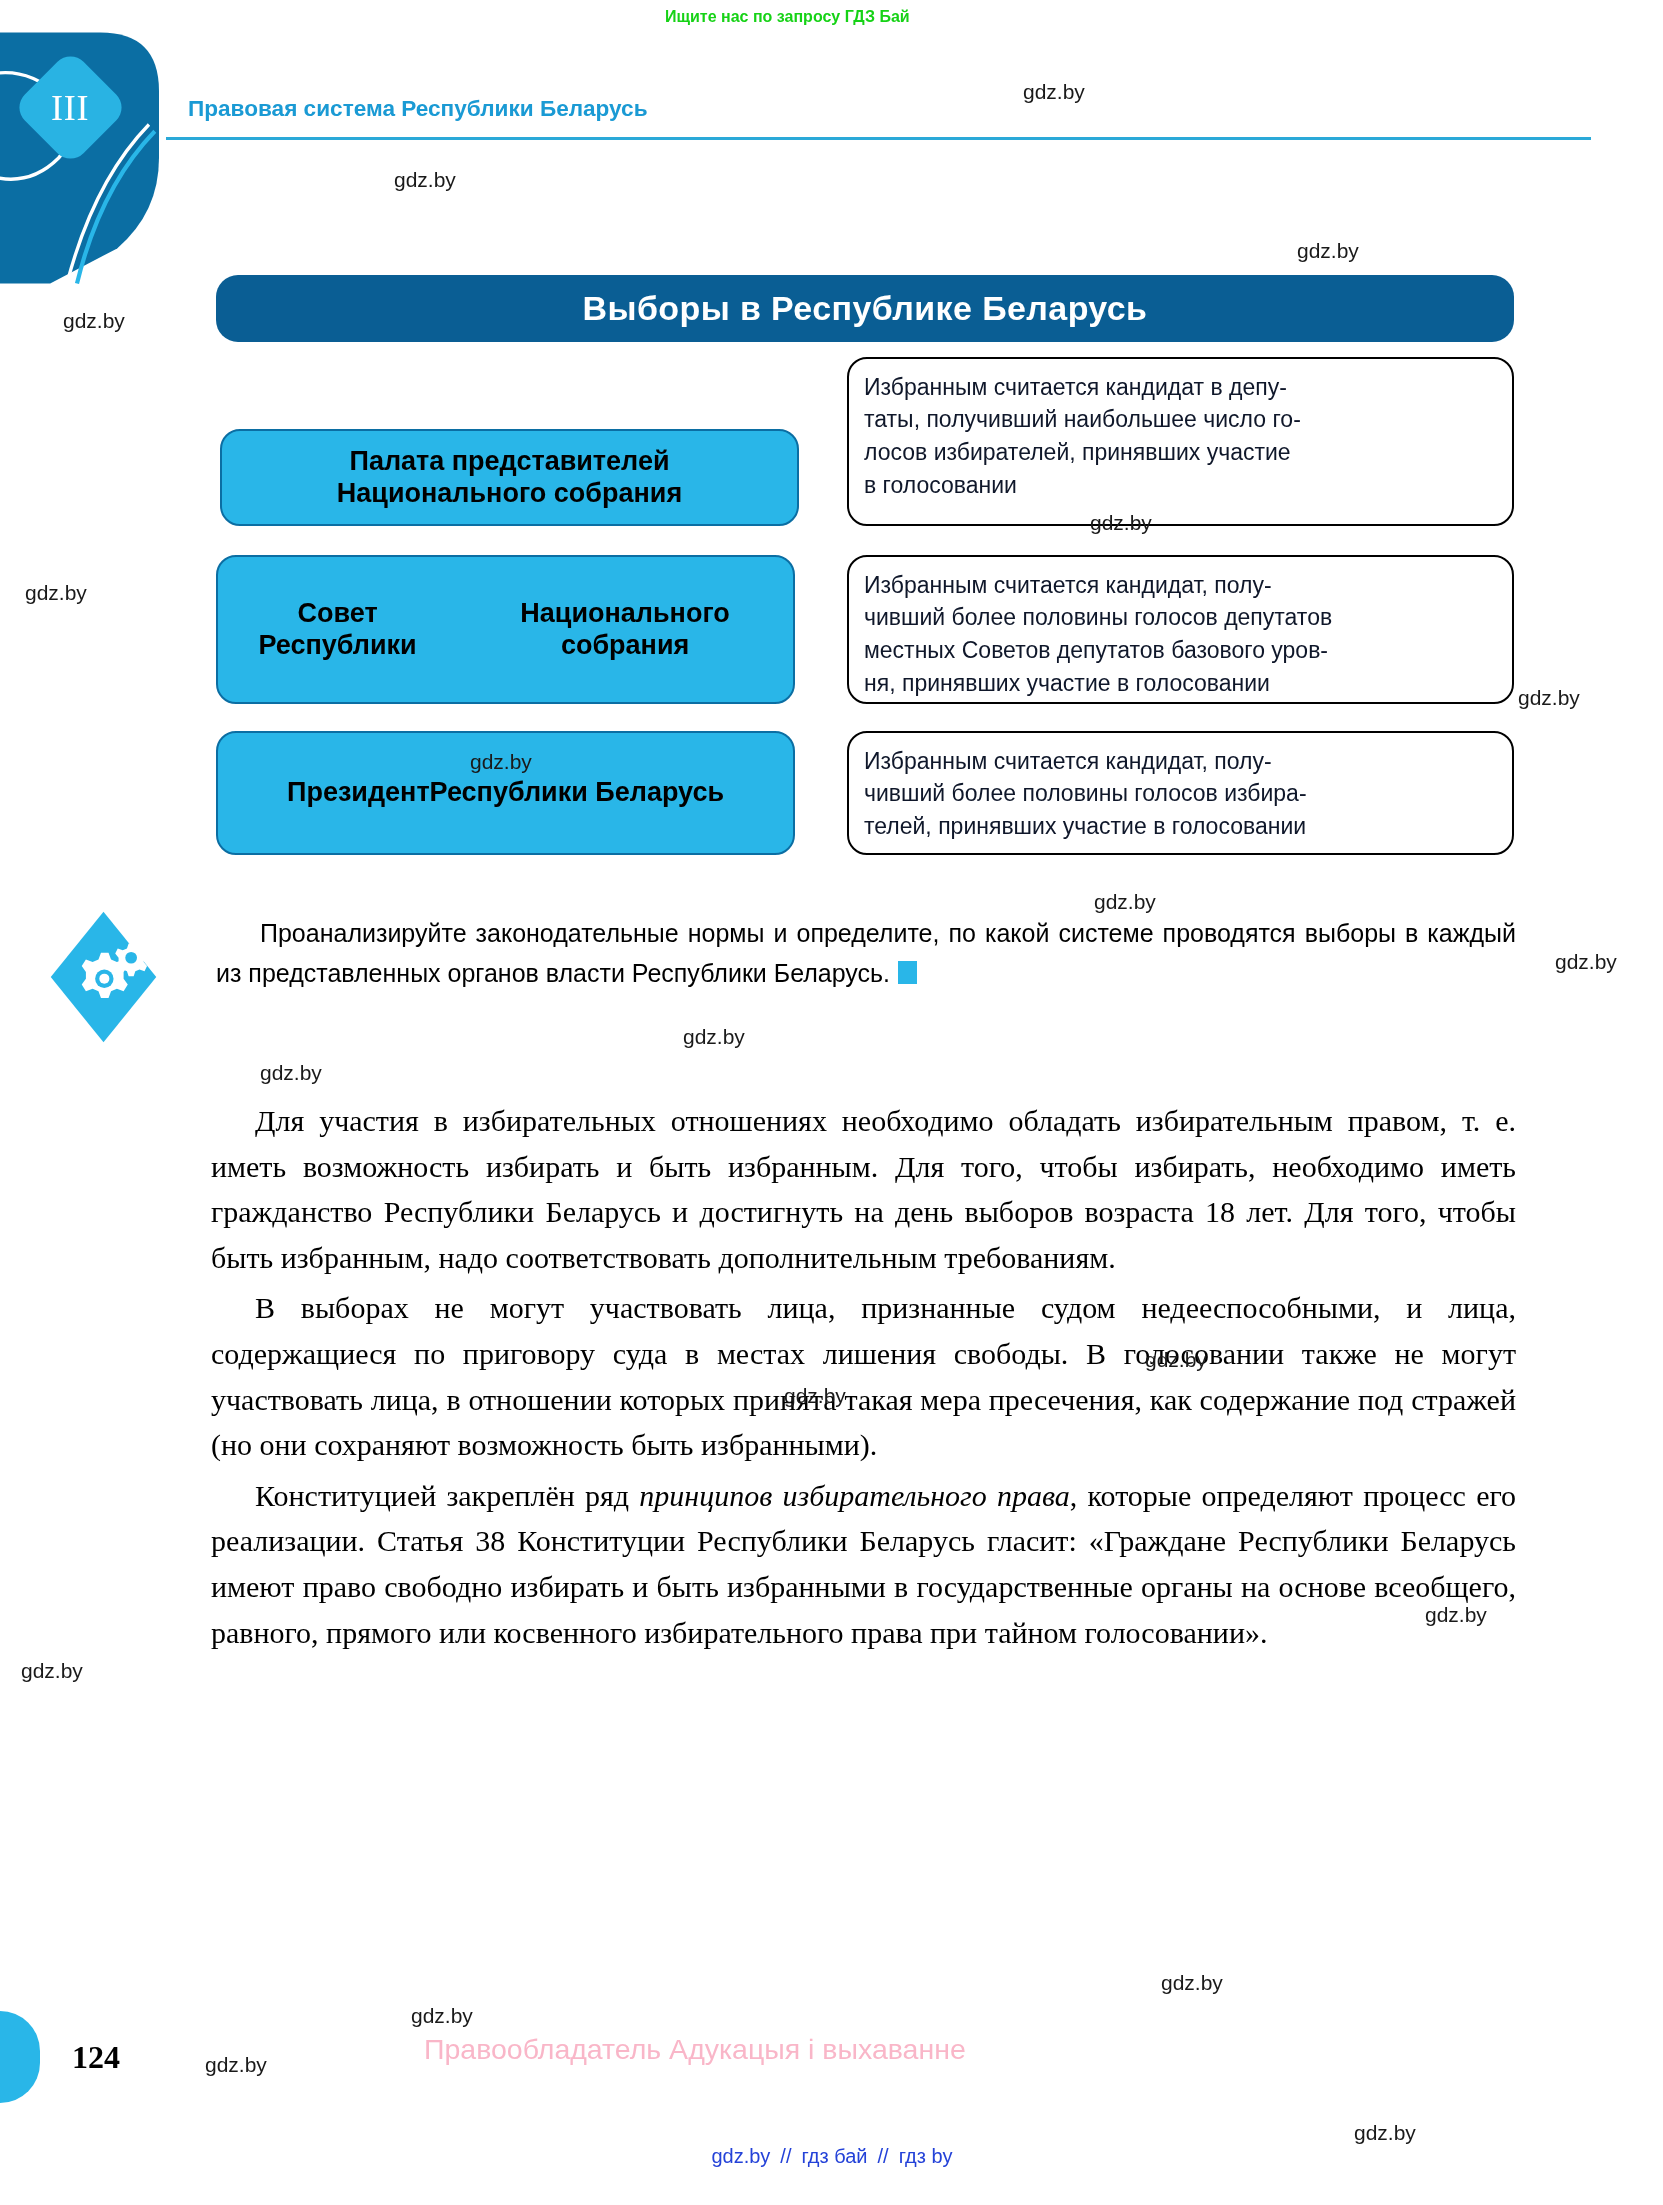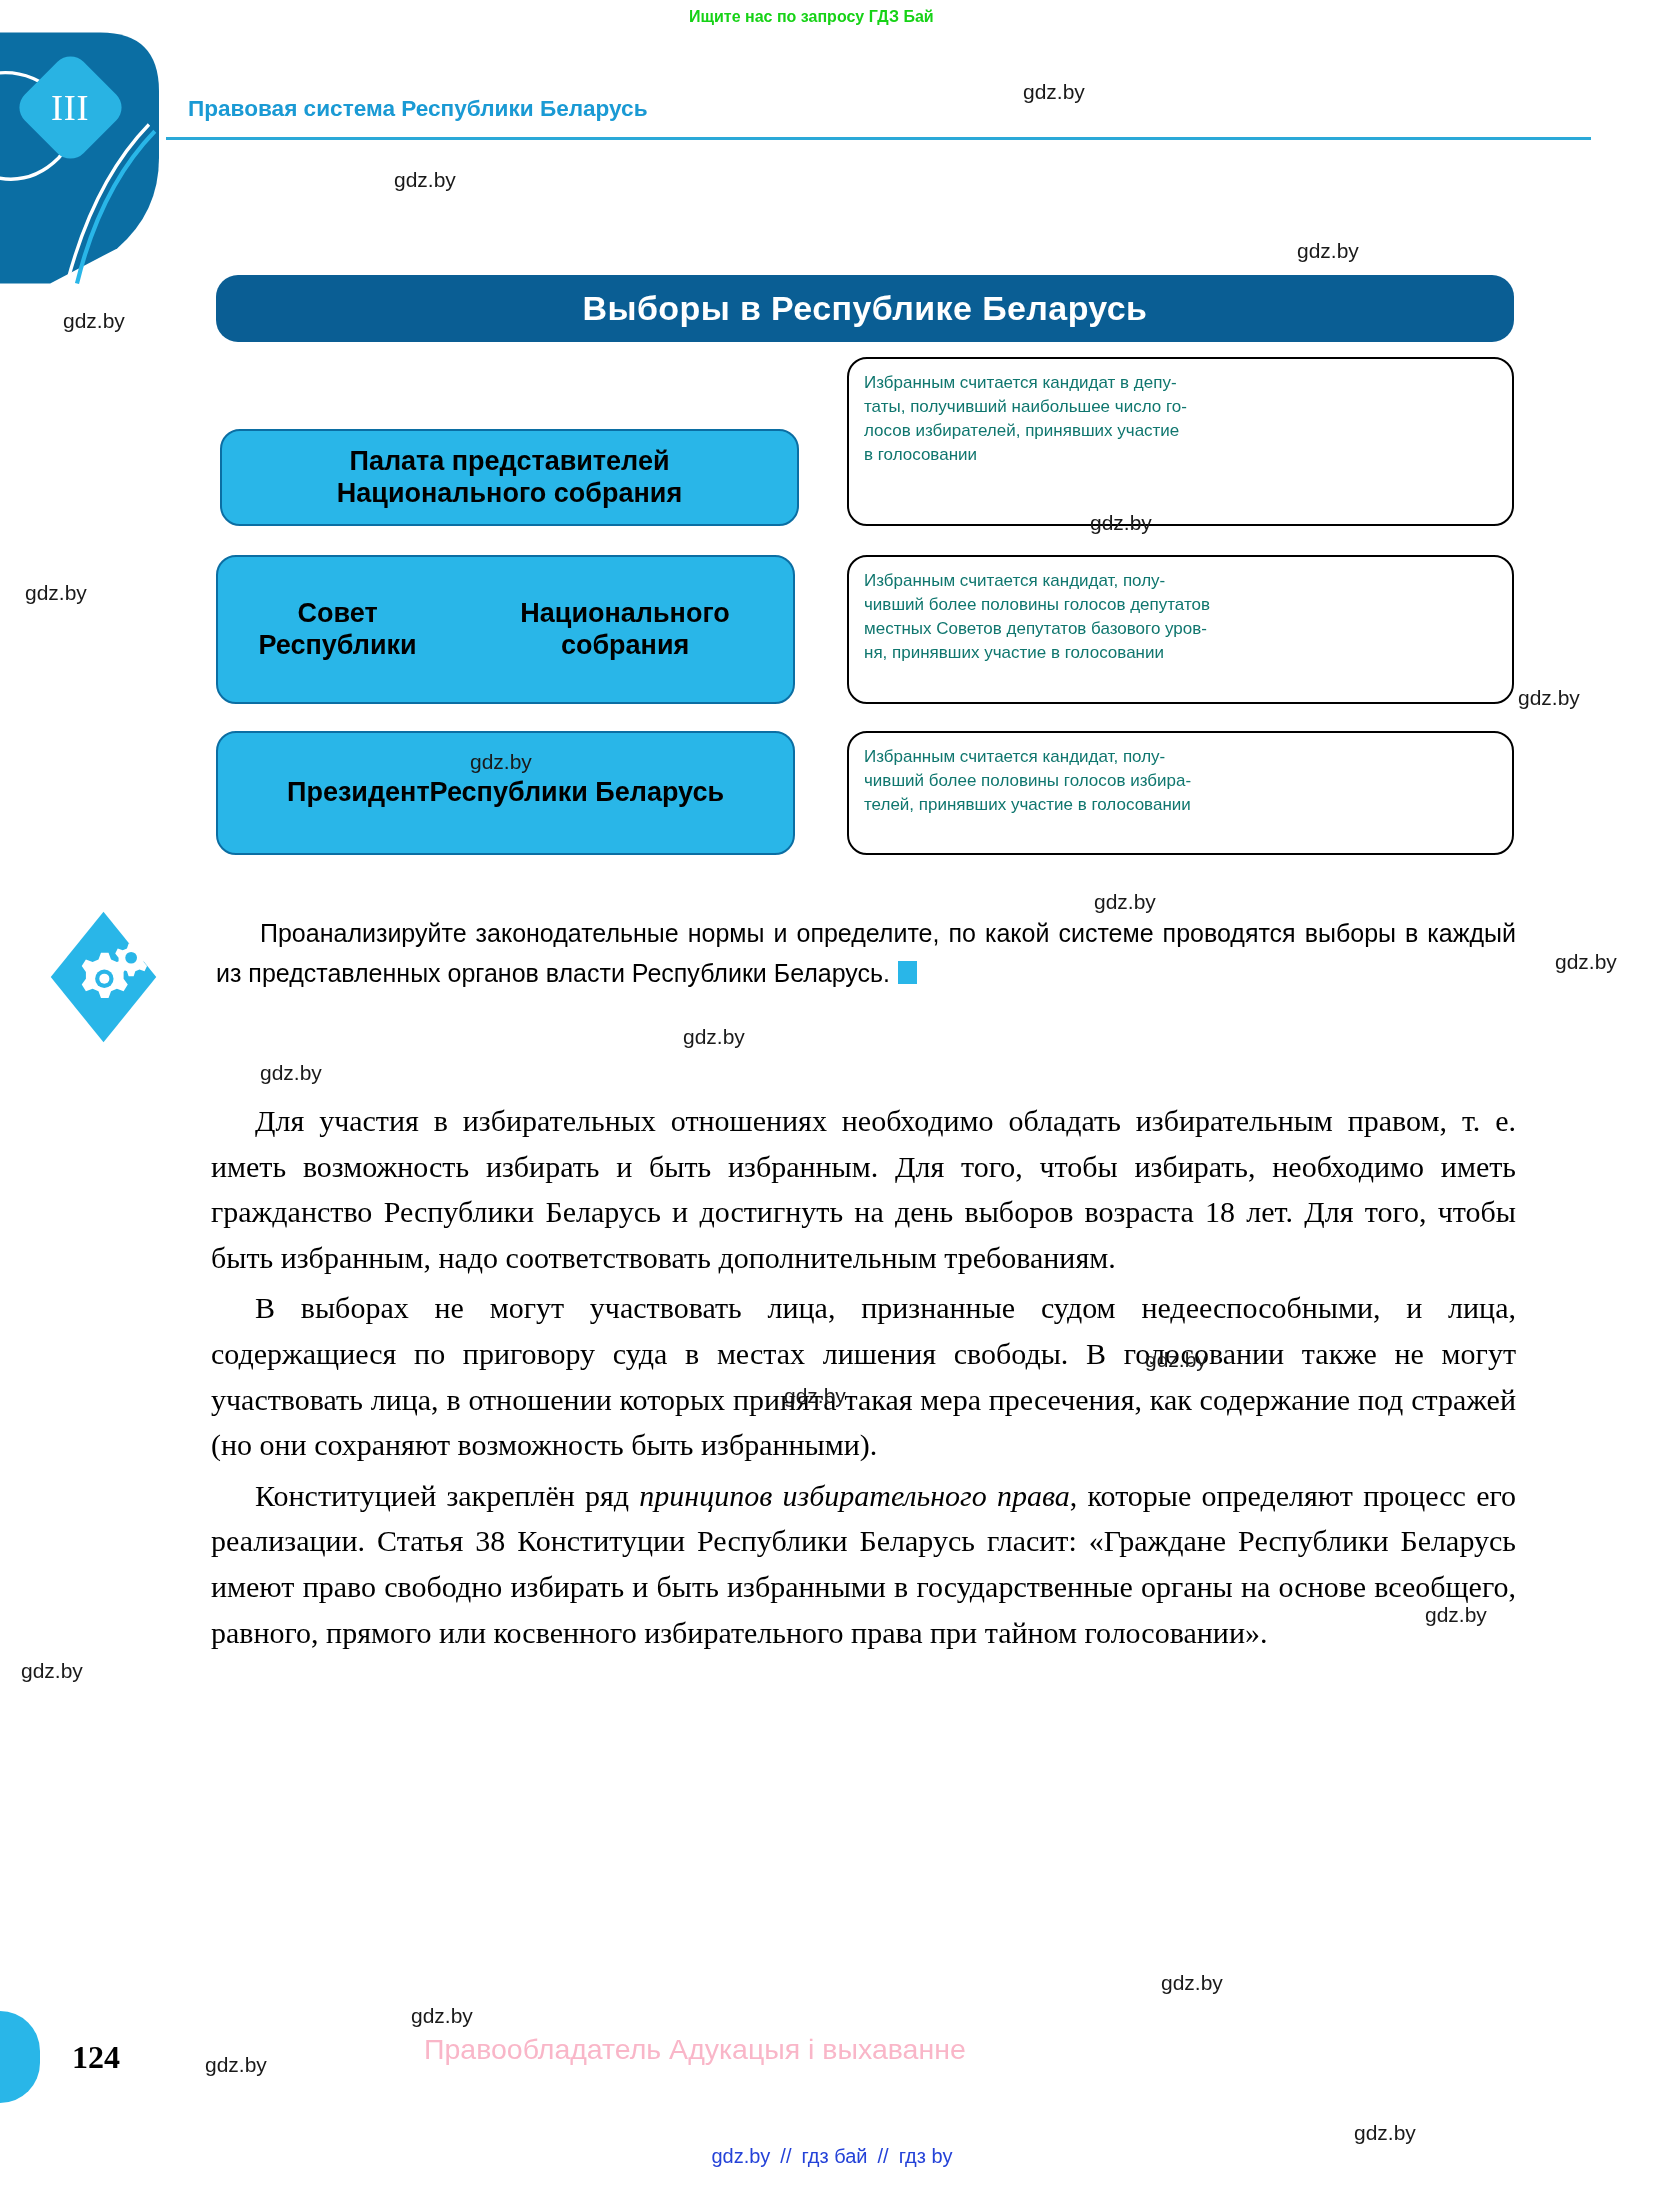--- a/index.html
+++ b/index.html
@@ -78,21 +78,20 @@
 
   
   .promo-line {
     position: absolute;
     top: 8.4px;
     left: 665px;
     font-size: 16px;
     font-weight: bold;
     color: #16d216;
     white-space: nowrap;
-    margin-left: 24px;
   }
 
   
   .scheme {
     position: absolute;
     left: 216px;
     top: 275px;
     width: 1298px;
   }
   .scheme-title {
@@ -123,22 +122,22 @@
     align-items: center;
     justify-content: center;
     line-height: 1.18;
     box-sizing: border-box;
     position: absolute;
   }
   .box-right {
     background: #ffffff;
     border: 2.1px solid #000000;
     border-radius: 20px;
-    color: #0f766e;
-    font-size: 17px;
+    color: #0f172a;
+    font-size: 23px;
     line-height: 1.42;
     text-align: justify;
     box-sizing: border-box;
     position: absolute;
     padding: 11.7px 15px 8.4px 15px;
     font-family: "Liberation Sans", sans-serif;
   }
   .box-right > span { display: block; }
 
   

